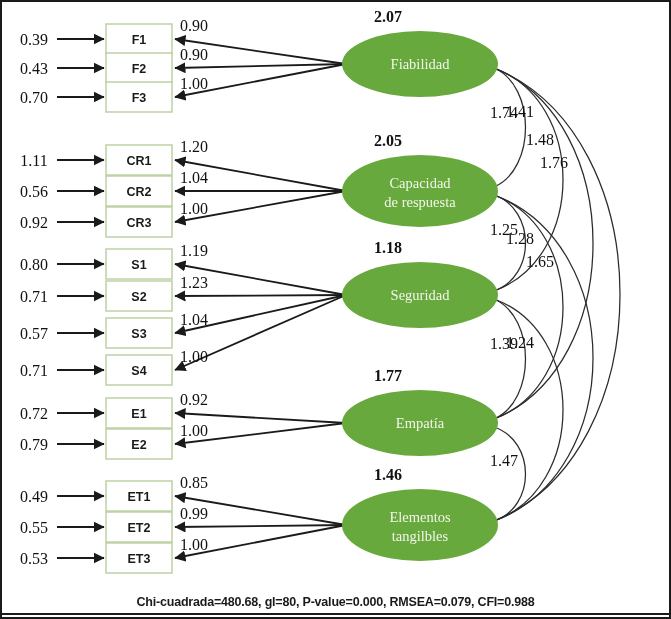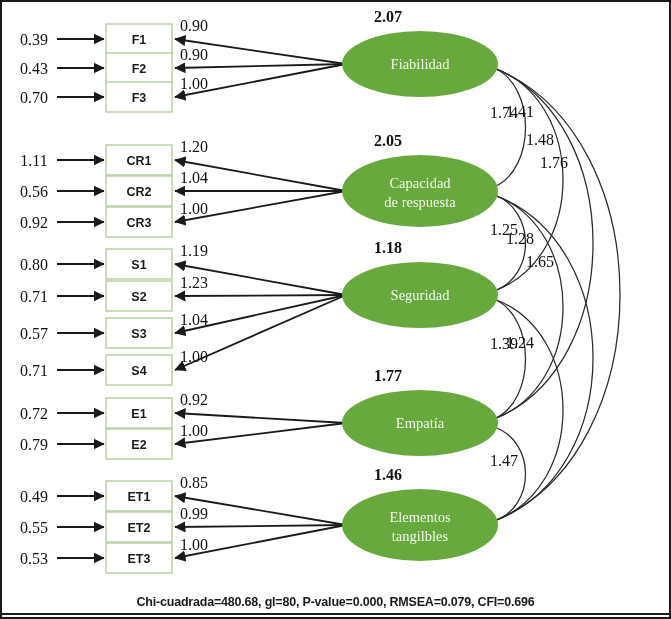--- a/index.html
+++ b/index.html
@@ -193,15 +193,15 @@
         <text x="552" y="165.66" class="cov-label">1.76</text>
         <text x="502" y="233.32" class="cov-label">1.25</text>
         <text x="518" y="242.28" class="cov-label">1.28</text>
         <text x="538" y="264.72" class="cov-label">1.65</text>
         <text x="502" y="347.4" class="cov-label">1.39</text>
         <text x="518" y="345.84000000000003" class="cov-label">1.24</text>
         <text x="502" y="464.48" class="cov-label">1.47</text>
       </g>
   </svg>
 
-  <div class="footer-text">Chi-cuadrada=480.68, gl=80, P-value=0.000, RMSEA=0.079, CFI=0.696</div>
+  <div class="footer-text">Chi-cuadrada=480.68, gl=80, P-value=0.000, RMSEA=0.079, CFI=0.988</div>
   <div class="footer-rule"></div>
 </div>
 
 </body></html>

